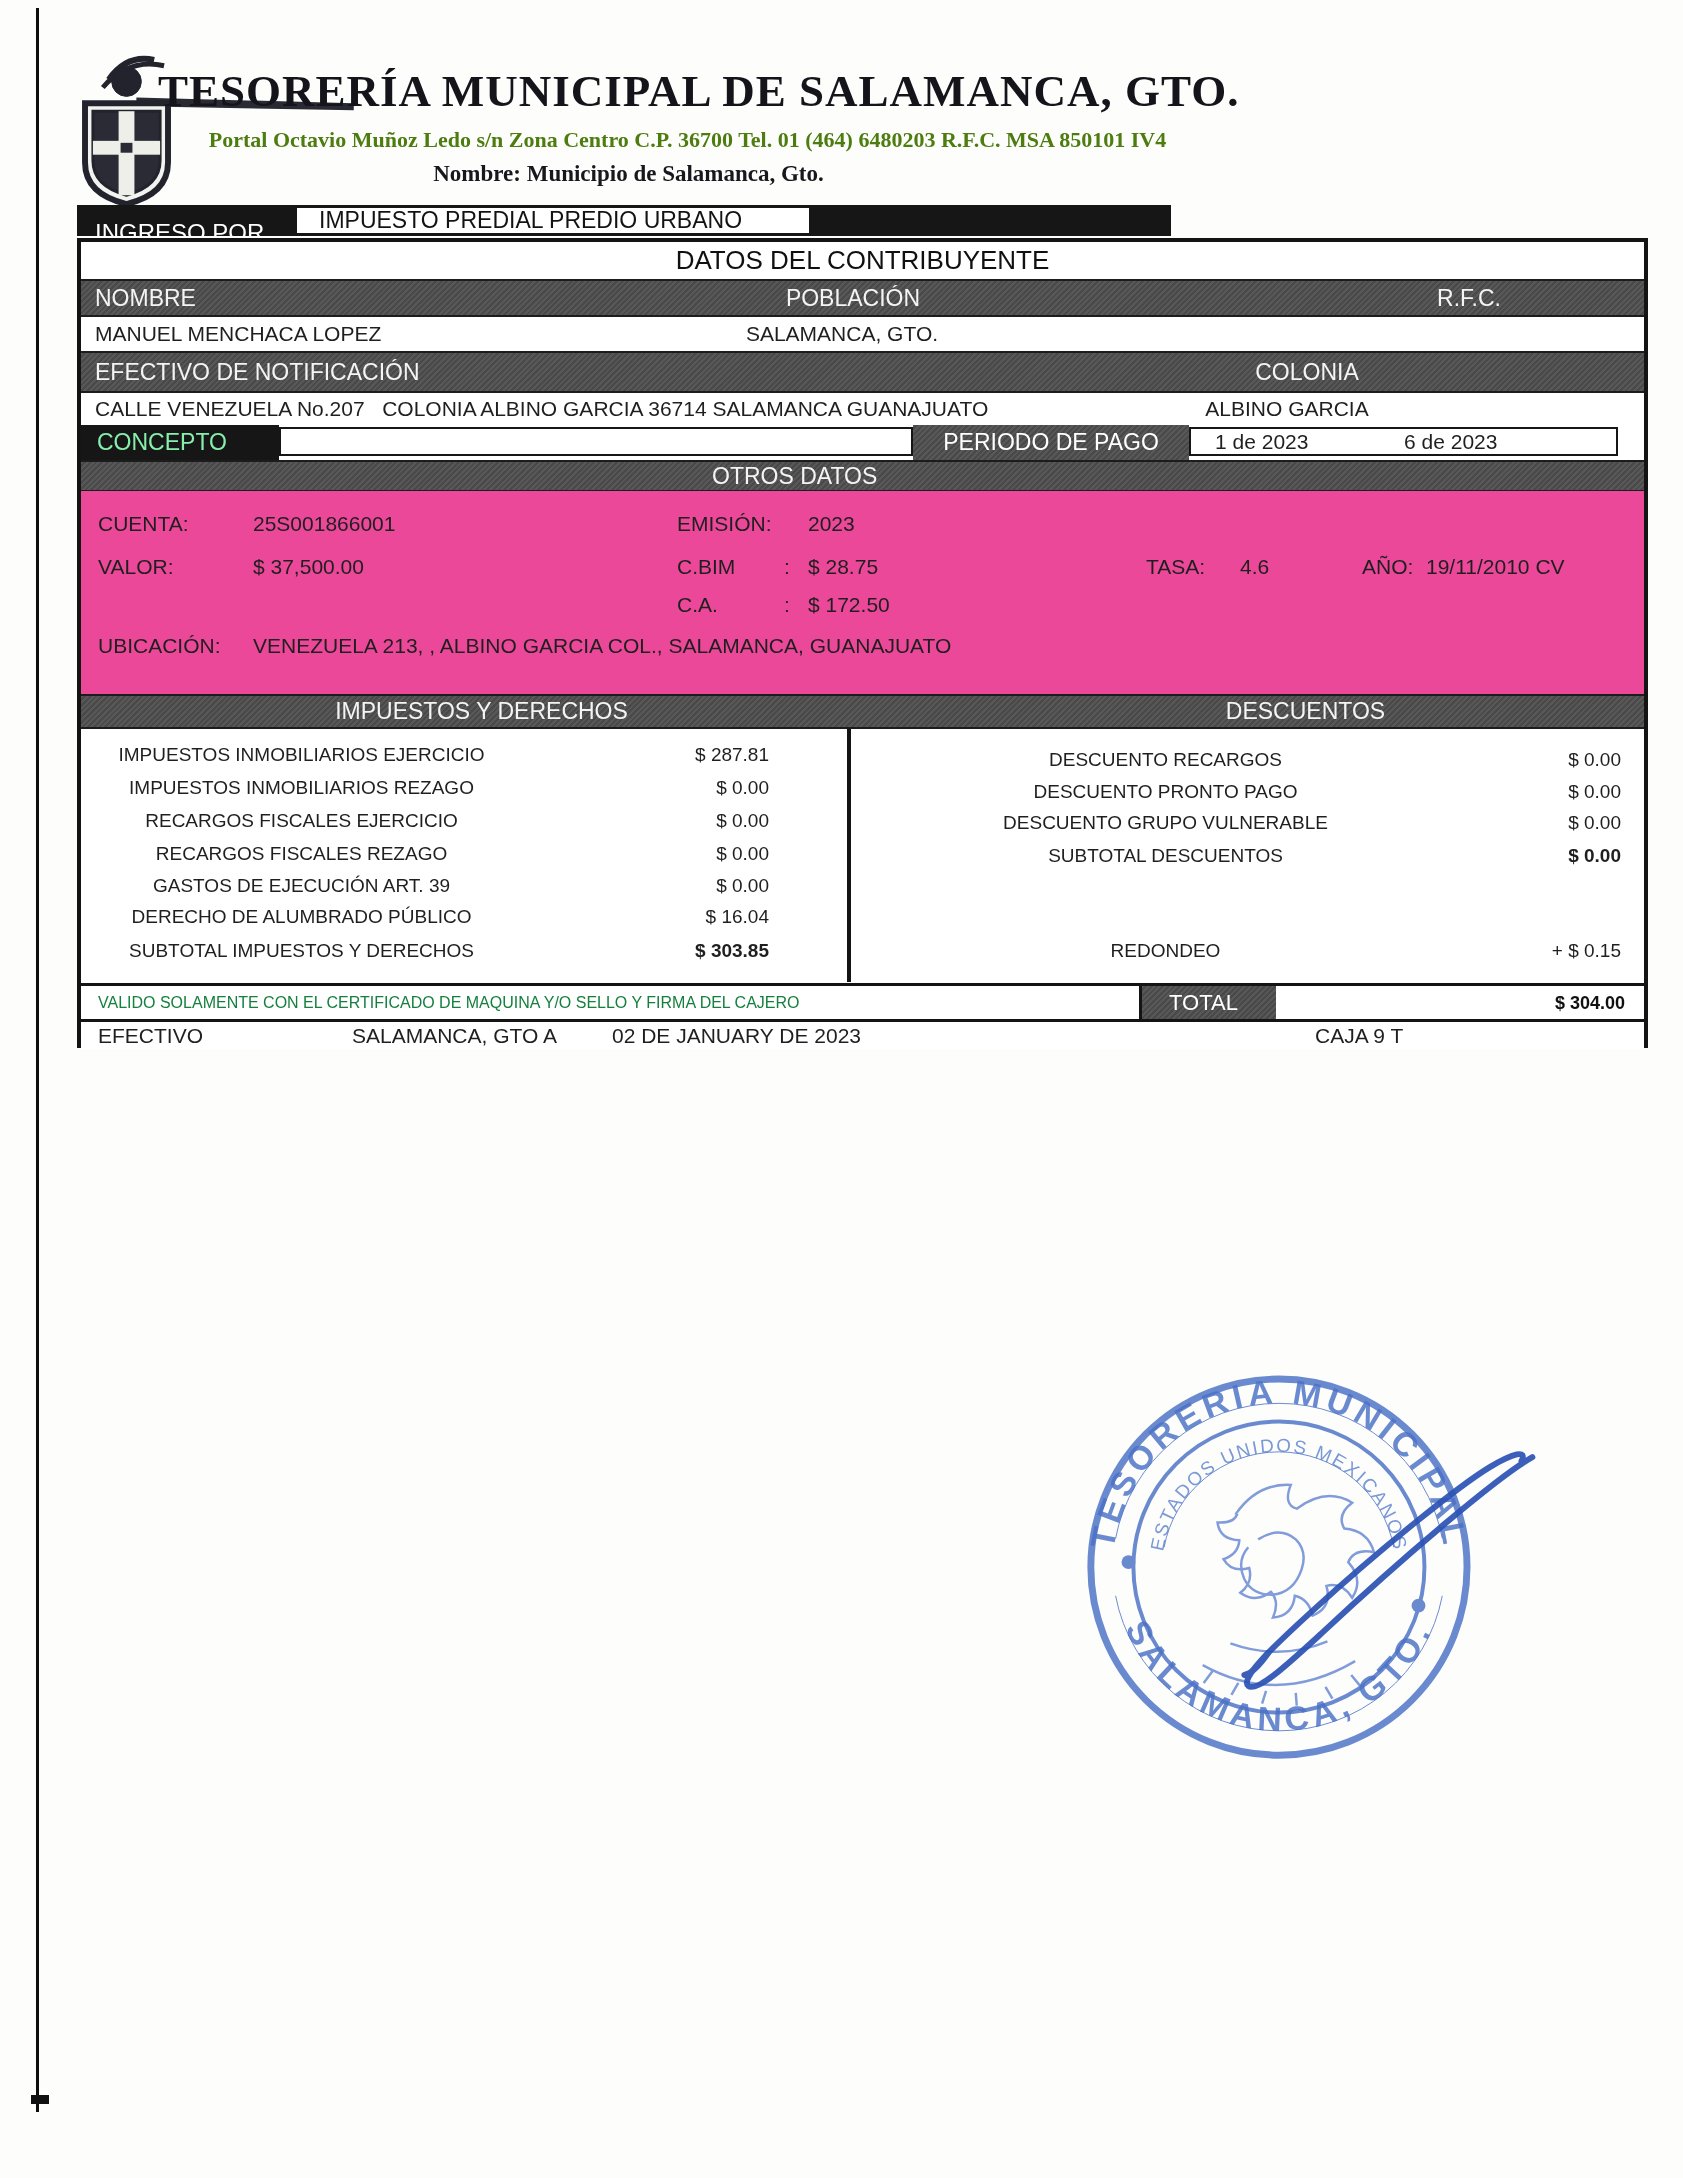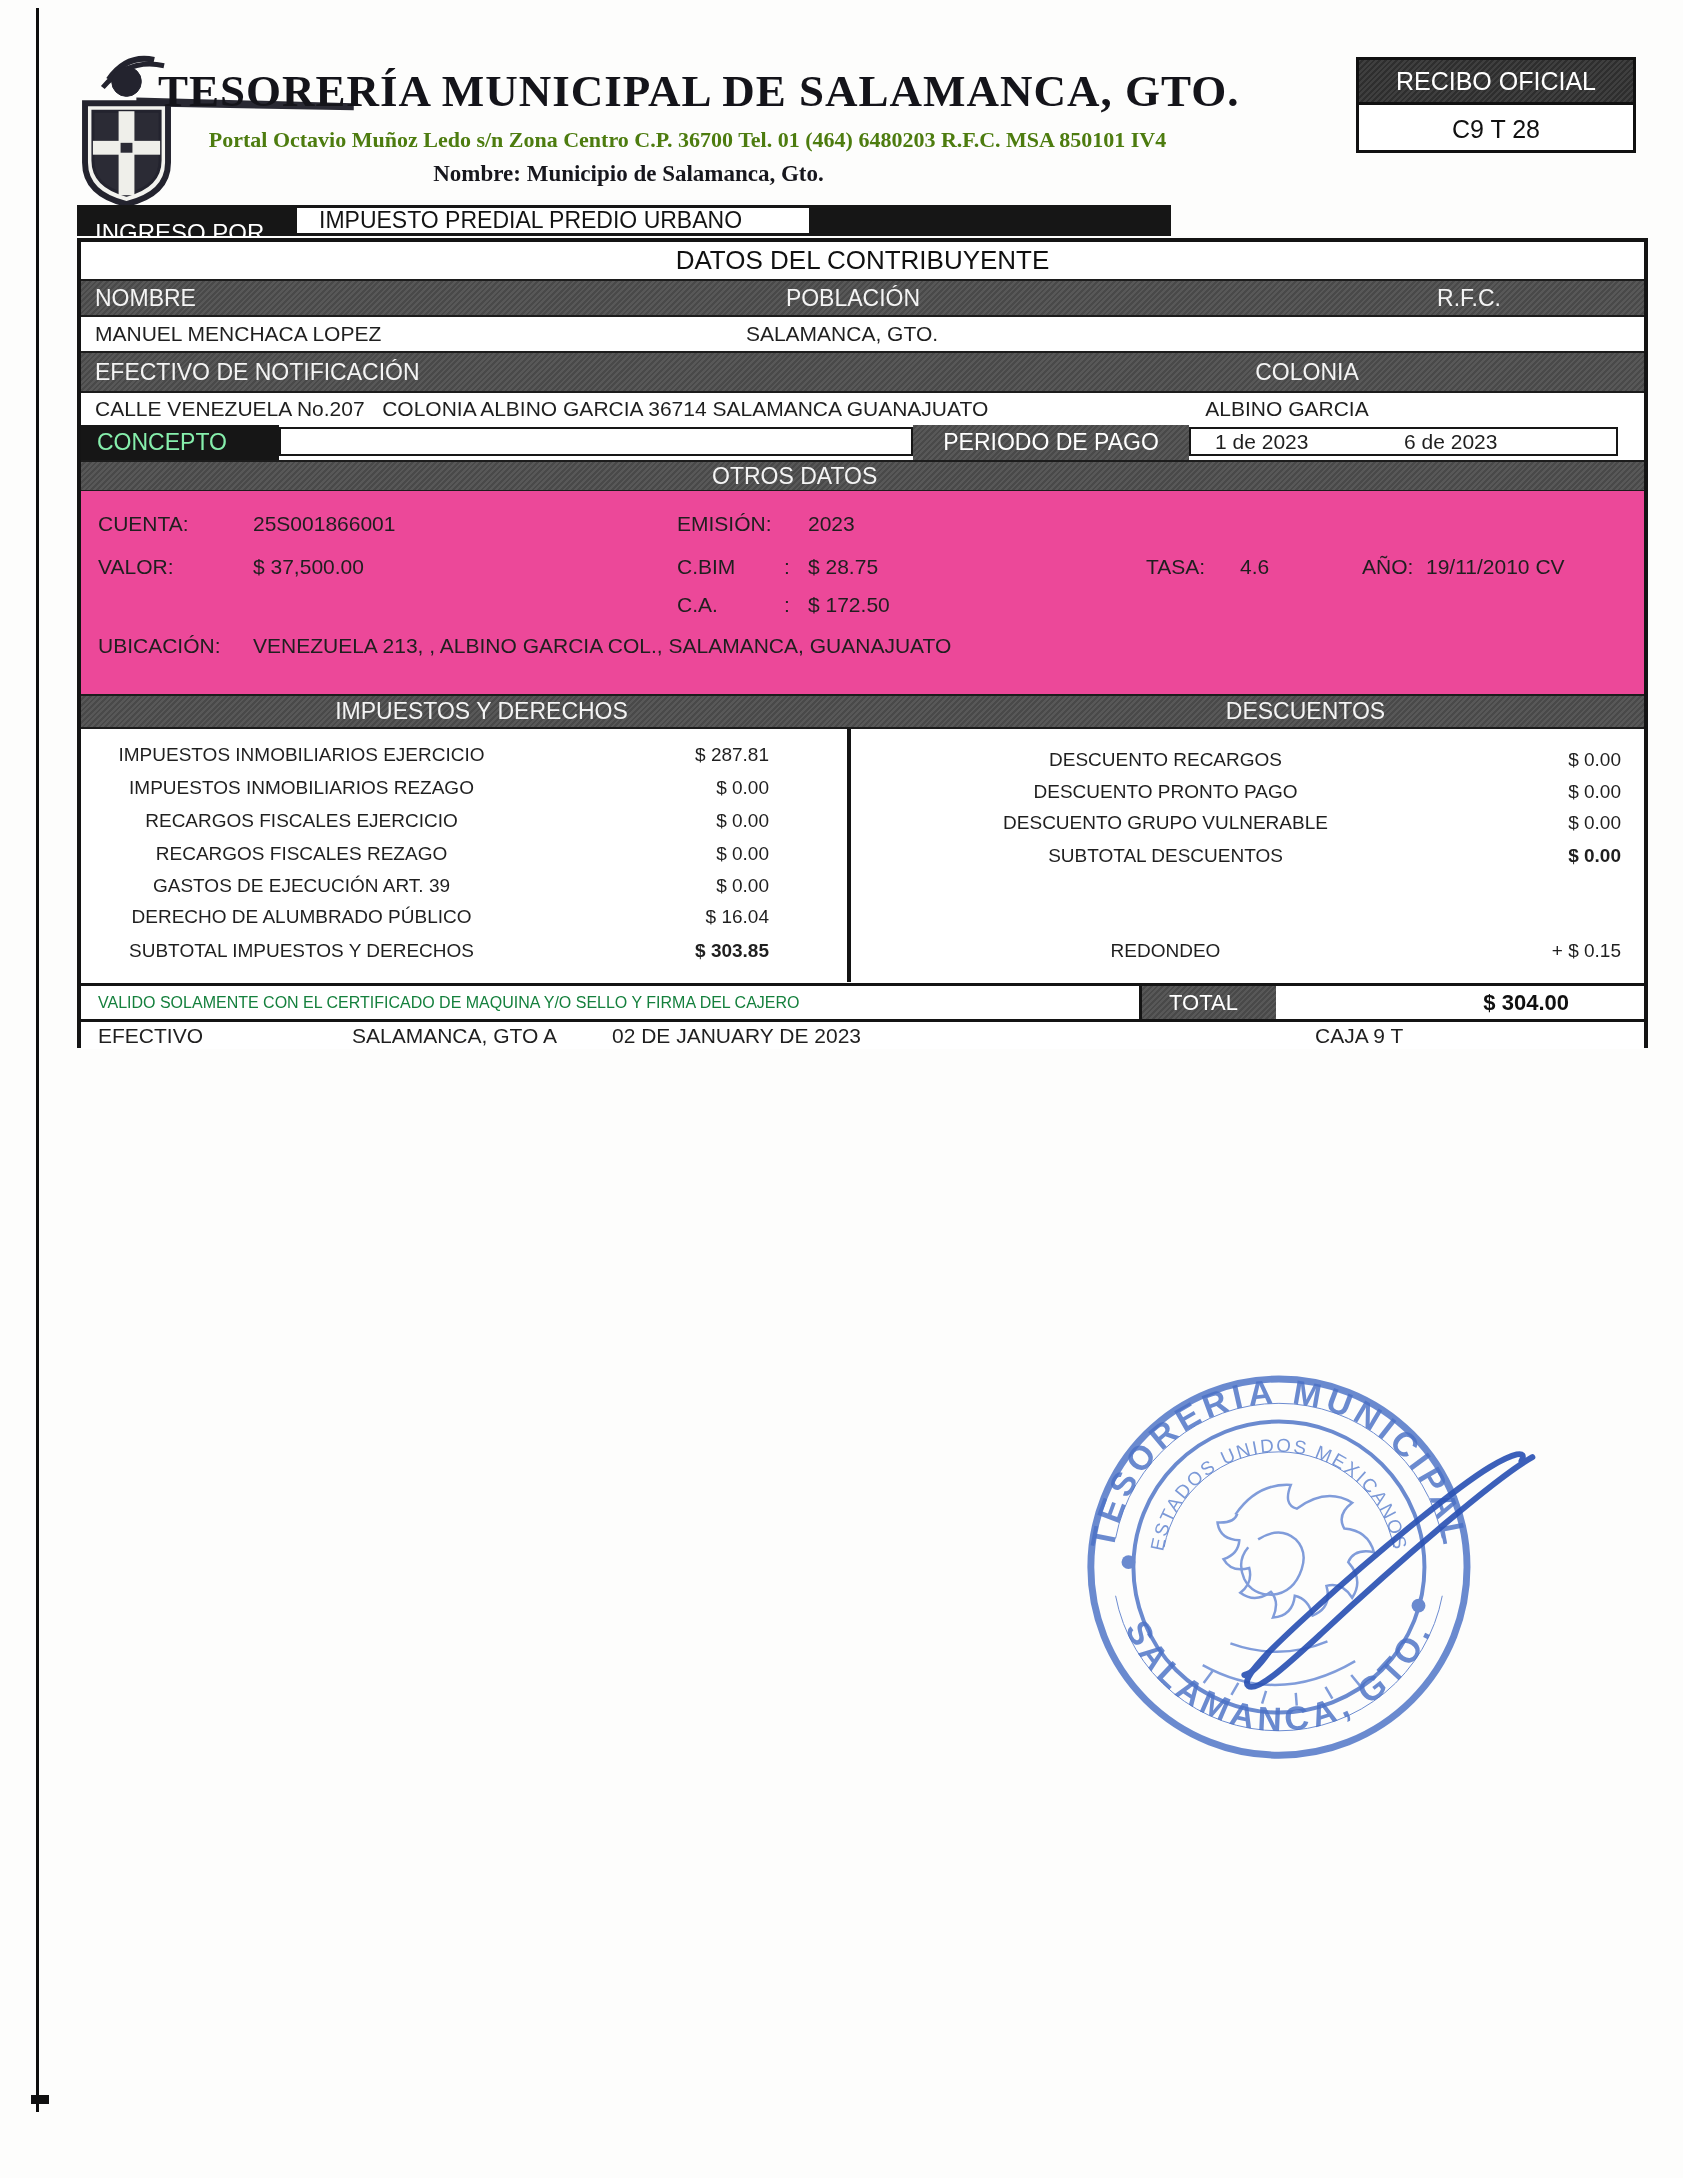--- a/index.html
+++ b/index.html
@@ -59,22 +59,22 @@
   .bold{font-weight:bold;}
   .divider{position:absolute;left:766px;top:0;width:4px;height:253px;background:#141414;}
   .hl1{left:0;top:741px;width:1563px;height:3px;background:#141414;}
   .hl2{left:0;top:777px;width:1563px;height:3px;background:#141414;}
   .valido-row{left:0;top:744px;width:1563px;height:34px;background:#fff;}
   .valido-txt{position:absolute;left:17px;top:0;height:34px;line-height:34px;font-size:16px;color:#15803d;}
   .vl{position:absolute;left:1058px;top:0;width:3px;height:34px;background:#141414;}
   .total-box{position:absolute;left:1061px;top:0;width:134px;height:34px;
              background:#4f4f4f repeating-linear-gradient(135deg,rgba(255,255,255,.05) 0 2px,rgba(0,0,0,.08) 2px 4px);}
   .total-box span{position:absolute;left:27px;top:0;height:34px;line-height:34px;color:#fff;font-size:22px;}
-  .total-val{position:absolute;left:1174px;top:0;width:344px;height:34px;line-height:34px;
-             text-align:right;font-size:22px;font-weight:bold;color:#101010;}
+  .total-val{position:absolute;left:1230px;top:0;width:344px;height:34px;line-height:34px;
+             text-align:right;font-size:18px;font-weight:bold;color:#101010;}
   .bottom-row{left:0;top:780px;width:1563px;height:27px;background:#fff;font-size:21px;}
   .brow{position:absolute;top:0;height:27px;line-height:27px;}
 </style>
 </head>
 <body>
 
 <div id="page">
 
   <div class="abs scanline"></div>
   <div class="abs scanmark"></div>
@@ -90,24 +90,20 @@
       <rect x="62" y="66" width="16" height="85" fill="#efefea" stroke="none"></rect>
       <rect x="36" y="96" width="68" height="14" fill="#efefea" stroke="none"></rect>
       <rect x="64" y="98" width="12" height="10" fill="#2b2b35" stroke="none"></rect>
     </g>
   </svg>
 
   <div class="abs title t">TESORERÍA MUNICIPAL DE SALAMANCA, GTO.</div>
   <div class="abs sub1 t">Portal Octavio Muñoz Ledo s/n Zona Centro C.P. 36700 Tel. 01 (464) 6480203 R.F.C. MSA 850101 IV4</div>
   <div class="abs sub2 t">Nombre: Municipio de Salamanca, Gto.</div>
 
-  <div class="abs recibo">
-    <div class="recibo-head">RECIBO OFICIAL</div>
-    <div class="recibo-num">C9 T 28</div>
-  </div>
 
   <div class="abs ingreso-bar">
     <span class="ingreso-label t">INGRESO POR</span>
     <div class="ingreso-box t">IMPUESTO PREDIAL PREDIO URBANO</div>
   </div>
 
   <div class="abs table">
 
     <div class="abs band b1">
       <span class="bandlbl t" style="left:14px;line-height:34px;">NOMBRE</span>

